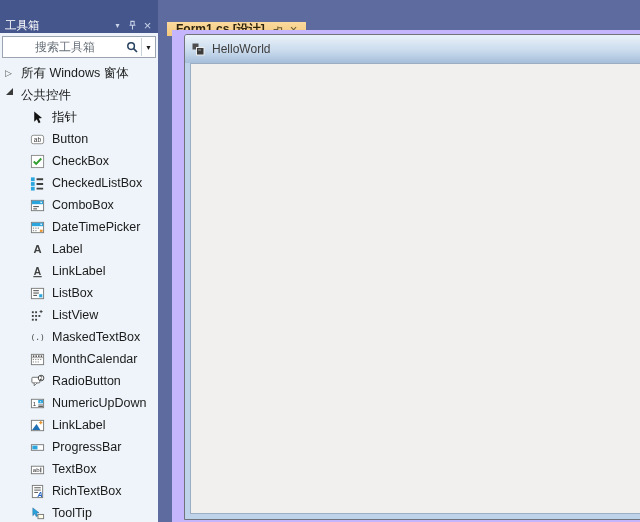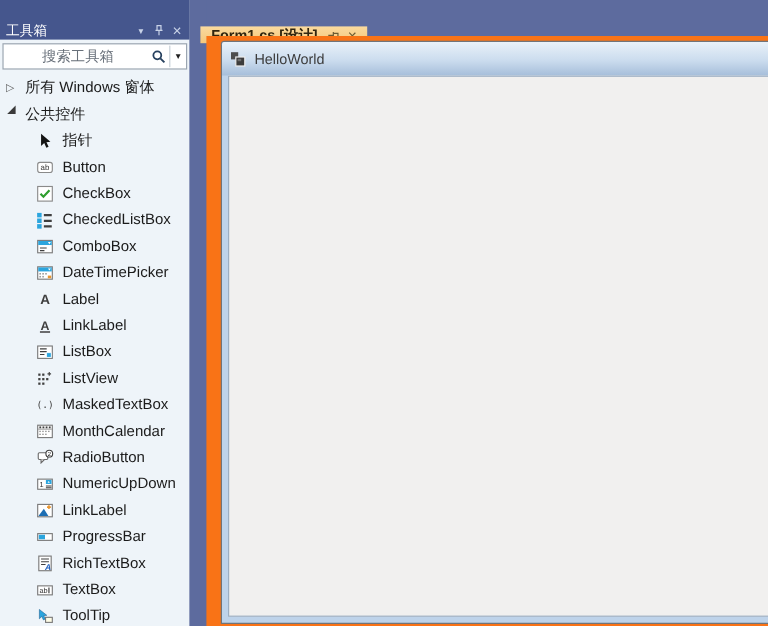--- a/index.html
+++ b/index.html
@@ -35,21 +35,21 @@
   
   .env-strip{position:absolute;left:158px;top:0;width:14px;height:522px;background:#5D6B9E;}
   
   .doc{position:absolute;left:172px;top:0;right:0;height:522px;}
   .tab-strip{position:absolute;left:0;top:0;right:0;height:30px;}
   .tab{position:absolute;left:-5px;top:2px;height:14px;display:flex;align-items:center;gap:7px;
     padding:0 9px;background:linear-gradient(#FBDA9E,#F3C87C);
     font-size:12px;font-weight:bold;color:#30250F;margin-top:20px;}
   .tab-btn{display:flex;align-items:center;justify-content:center;color:#6B5B33;}
   .tab-close{font-size:13px;font-weight:normal;line-height:1;}
-  .designer{position:absolute;left:0;top:30px;right:0;bottom:0;background:#f97316;overflow:hidden;}
+  .designer{position:absolute;left:0;top:30px;right:0;bottom:0;background:#c4b5fd;overflow:hidden;}
   
   .form{position:absolute;left:12px;top:4px;right:-30px;height:486px;box-sizing:border-box;
     background:#BED3EA;border:1px solid #70747A;border-radius:3px 3px 0 0;
     padding:0 5px 5px 5px;display:flex;flex-direction:column;}
   .form-titlebar{height:28px;flex:0 0 auto;margin:0 -5px;display:flex;align-items:center;gap:7px;
     padding-left:6px;border-radius:2px 2px 0 0;
     background:linear-gradient(#E9F1F8 0%,#CBDCEE 55%,#A6BEDA 100%);
     font-size:12px;color:#3D3D3D;}
   .form-icon{width:14px;height:14px;flex:0 0 auto;}
   .form-client{flex:1;background:#F1F0EF;border:1px solid #9DAEC2;}
@@ -272,36 +272,36 @@
           <svg viewBox="0 0 16 16">
             <rect x="1.5" y="5" width="13" height="6" fill="#fff" stroke="#7A7A7A"></rect>
             <rect x="2.5" y="6" width="5.5" height="4" fill="#2BA5DE"></rect>
           </svg>
         </span>
         <span>ProgressBar</span>
       </div>
       <div class="tree-row item-row">
         <span class="tb-icon">
           <svg viewBox="0 0 16 16">
+            <rect x="1.5" y="4.5" width="13" height="8" fill="#fff" stroke="#7A7A7A"></rect>
+            <text x="3" y="10.8" font-size="6.5" fill="#333" font-family="sans-serif">ab</text>
+            <path d="M11.5 6v5" stroke="#333"></path>
+          </svg>
+        </span>
+        <span>TextBox</span>
+      </div>
+      <div class="tree-row item-row">
+        <span class="tb-icon">
+          <svg viewBox="0 0 16 16">
             <rect x="2.5" y="1.5" width="11" height="13" fill="#fff" stroke="#7A7A7A"></rect>
             <path d="M4.5 4h7M4.5 6.5h7M4.5 9h4" stroke="#3F3F3F" stroke-width="0.9"></path>
             <text x="8" y="13.6" font-size="7.5" font-style="italic" font-weight="bold" fill="#1F5FBF" font-family="sans-serif">A</text>
           </svg>
         </span>
         <span>RichTextBox</span>
-      </div>
-      <div class="tree-row item-row">
-        <span class="tb-icon">
-          <svg viewBox="0 0 16 16">
-            <rect x="1.5" y="4.5" width="13" height="8" fill="#fff" stroke="#7A7A7A"></rect>
-            <text x="3" y="10.8" font-size="6.5" fill="#333" font-family="sans-serif">ab</text>
-            <path d="M11.5 6v5" stroke="#333"></path>
-          </svg>
-        </span>
-        <span>TextBox</span>
       </div>
       <div class="tree-row item-row">
         <span class="tb-icon">
           <svg viewBox="0 0 16 16">
             <path d="M3 2v8.3l2.2-2.1 1.4 3.1 1.7-.8-1.4-3 2.7-.3z" fill="#2BA5DE" stroke="#1F5F8F" stroke-width="0.5"></path>
             <rect x="8.5" y="9" width="6" height="4.5" fill="#FFFDE6" stroke="#7A7A7A"></rect>
           </svg>
         </span>
         <span>ToolTip</span>
       </div>

